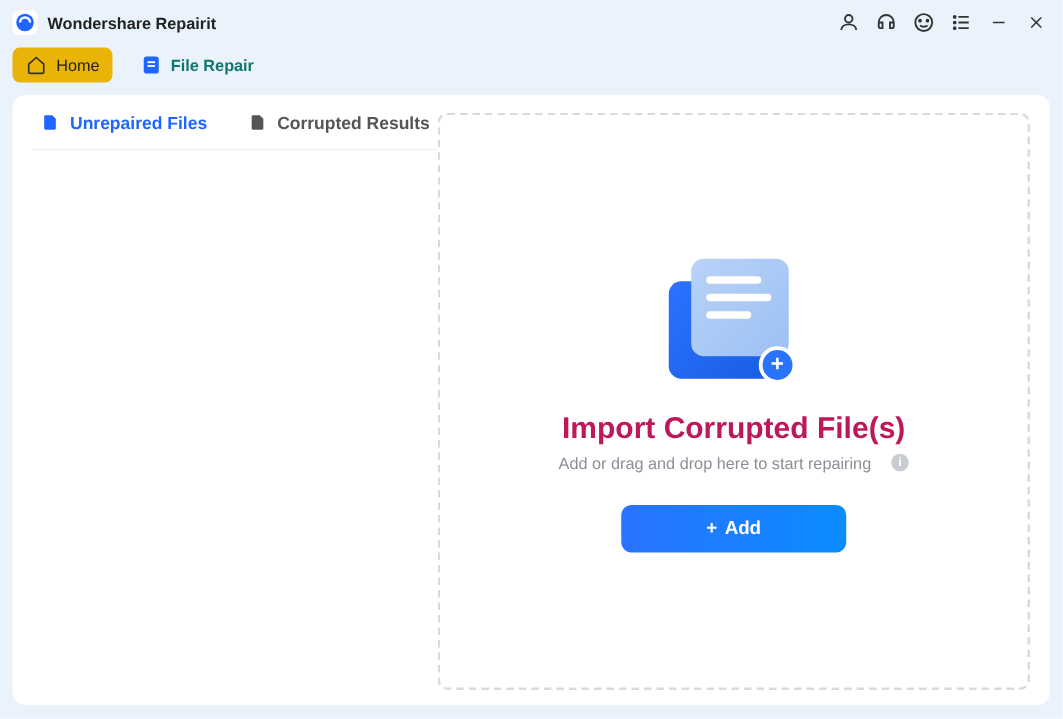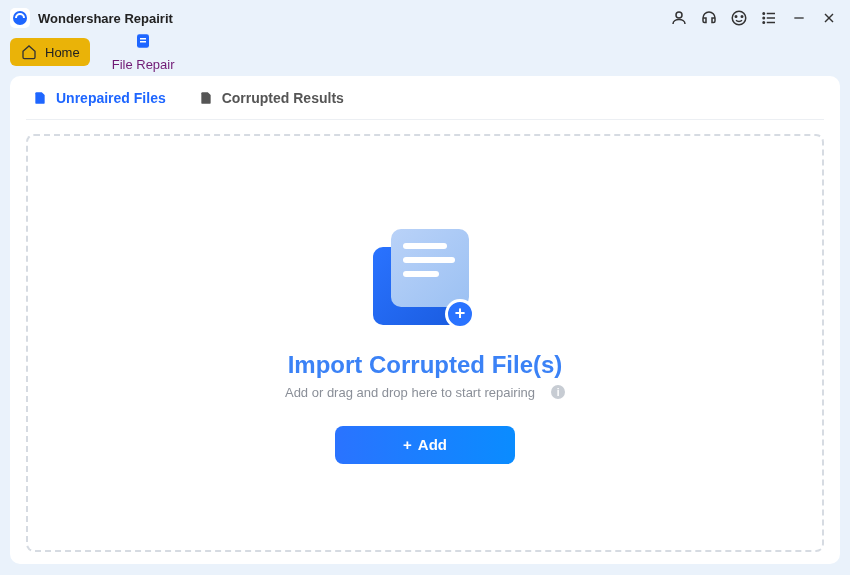--- a/index.html
+++ b/index.html
@@ -39,31 +39,31 @@
   gap: 12px;
 }
 .tab {
   display: flex; align-items: center; gap: 7px;
   padding: 5px 10px;
   border-radius: 6px;
   font-size: 13px;
   cursor: pointer;
 }
 .tab.home-tab { background: #eab308; color: #222; font-weight: 400; }
-.tab.file-tab { font-weight: 400; color: #701a75; flex-direction: column; }
+.tab.file-tab { font-weight: 700; color: #0f766e; }
 .tab .tab-icon { width: 18px; height: 18px; display: flex; align-items: center; justify-content: center; }
 
 .content-card {
   margin: 8px 10px 10px 10px;
   background: #fff;
   border-radius: 10px;
   height: 488px;
   padding: 0 16px;
   display: flex;
-  flex-direction: column;
+  flex-direction: row;
 }
 .subtabs {
   height: 44px;
   display: flex;
   align-items: center;
   gap: 28px;
   padding: 0 4px;
   border-bottom: 1px solid #eceff3;
 }
 .subtab {
@@ -113,21 +113,21 @@
   position: absolute;
   right: 10px; bottom: 4px;
   width: 30px; height: 30px;
   border-radius: 50%;
   background: #2a73ff;
   border: 3px solid #fff;
   display:flex; align-items:center; justify-content:center;
   color:#fff; font-size:18px; font-weight:700;
 }
 .main-heading {
-  font-size: 24px; font-weight: 800; color: #3b82f6;
+  font-size: 24px; font-weight: 800; color: #be185d;
 }
 .sub-text {
   margin-top: 6px;
   font-size: 13px; color: #8a8f98;
   display:flex; align-items:center; gap:16px;
 }
 .info-dot {
   width: 14px; height: 14px; border-radius:50%;
   background: #c7ccd3; color:#fff;
   font-size:10px; font-weight:700;

